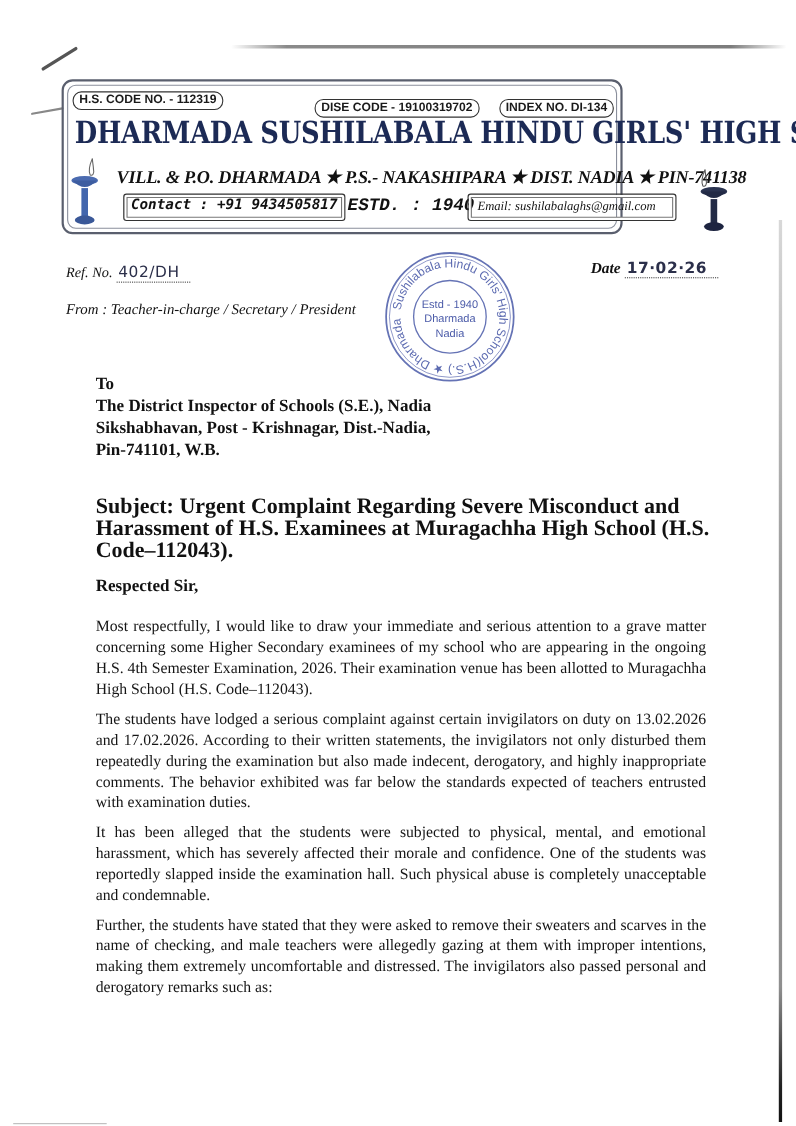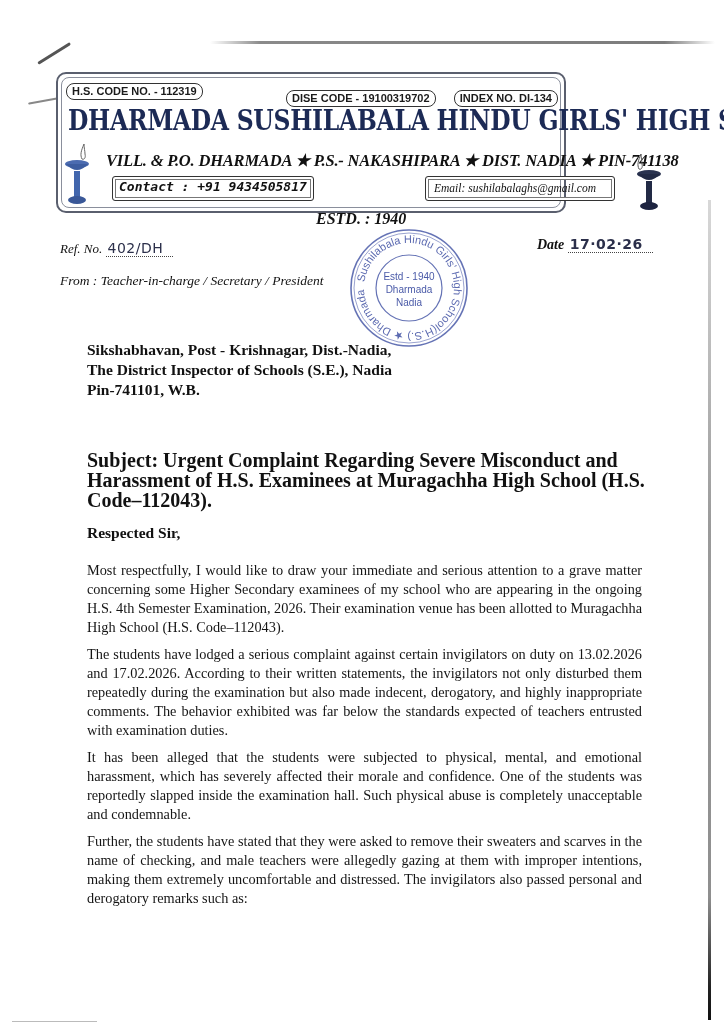--- a/index.html
+++ b/index.html
@@ -29,22 +29,22 @@
   .dise-code { left: 228px; top: 16px; }
   .index-no { right: 6px; top: 16px; }
   .school-name { position: absolute; left: 10px; top: 30px; width: 596px; text-align: center;
     font-family: "DejaVu Serif", serif; font-weight: bold; font-size: 23.5px; color: #1c2a55;
     letter-spacing: -0.3px; white-space: nowrap; transform: scaleY(1.18); transform-origin: top center; }
   .address { position: absolute; left: 48px; top: 77px; font-family: "Liberation Serif", serif;
     font-style: italic; font-weight: bold; font-size: 16.5px; color: #111; white-space: nowrap; letter-spacing: -0.2px; }
   .contact-box { position: absolute; left: 54px; top: 102px; height: 25px; border: 1.5px solid #333;
     border-radius: 3px; padding: 0 6px; font-family: "DejaVu Sans Mono", monospace; font-style: italic;
     font-weight: bold; font-size: 13px; line-height: 19px; white-space: nowrap; box-shadow: inset 0 0 0 2px #fff, inset 0 0 0 3px #777; }
-  .estd { position: absolute; left: 258px; top: 104px; font-family: Liberation Serif, serif;
-    font-style: italic; font-weight: bold; font-size: 16px; white-space: nowrap; margin-top: 32px; }
+  .estd { position: absolute; left: 258px; top: 104px; font-family: Liberation Mono, monospace;
+    font-style: italic; font-weight: bold; font-size: 16px; white-space: nowrap; }
   .email-box { position: absolute; left: 367px; top: 102px; width: 190px; height: 25px; border: 1.5px solid #333;
     border-radius: 3px; padding: 3px 8px; font-family: "Liberation Serif", serif; font-style: italic;
     font-size: 11.5px; line-height: 17px; white-space: nowrap; box-shadow: inset 0 0 0 2px #fff, inset 0 0 0 3px #777; }
   .lamp { position: absolute; }
   .lamp-left { left: 4px; top: 68px; }
   .lamp-right { left: 574px; top: 78px; }
 
   
   .ref { position: absolute; left: 60px; top: 240px; font-family: "Liberation Serif", serif;
     font-style: italic; font-size: 13px; white-space: nowrap; }
@@ -131,22 +131,23 @@
   <circle cx="62" cy="62" r="33" fill="none" stroke="#4a5aa8" stroke-width="1.2" opacity="0.85"></circle>
   <text font-family="Liberation Sans, sans-serif" font-size="11" fill="#4a5aa8" opacity="0.9">
     <textPath href="#ringPath" startOffset="2%">Sushilabala Hindu Girls' High School(H.S.) ★ Dharmada</textPath>
   </text>
   <text x="62" y="54" text-anchor="middle" font-family="Liberation Sans, sans-serif" font-size="10" fill="#4a5aa8">Estd - 1940</text>
   <text x="62" y="67" text-anchor="middle" font-family="Liberation Sans, sans-serif" font-size="10" fill="#4a5aa8">Dharmada</text>
   <text x="62" y="80" text-anchor="middle" font-family="Liberation Sans, sans-serif" font-size="10" fill="#4a5aa8">Nadia</text>
 </svg>
 
 <div class="addressee">
+  <div class="to">To</div>
+  <div class="line">The District Inspector of Schools (S.E.), Nadia</div>
   <div class="line">Sikshabhavan, Post - Krishnagar, Dist.-Nadia,</div>
-  <div class="line">The District Inspector of Schools (S.E.), Nadia</div>
   <div class="line">Pin-741101, W.B.</div>
 </div>
 
 <div class="subject">Subject: Urgent Complaint Regarding Severe Misconduct and Harassment of H.S. Examinees at Muragachha High School (H.S. Code–112043).</div>
 
 <div class="salutation">Respected Sir,</div>
 
 <p class="para p1">Most respectfully, I would like to draw your immediate and serious attention to a grave matter concerning some Higher Secondary examinees of my school who are appearing in the ongoing H.S. 4th Semester Examination, 2026. Their examination venue has been allotted to Muragachha High School (H.S. Code–112043).</p>
 <p class="para p2">The students have lodged a serious complaint against certain invigilators on duty on 13.02.2026 and 17.02.2026. According to their written statements, the invigilators not only disturbed them repeatedly during the examination but also made indecent, derogatory, and highly inappropriate comments. The behavior exhibited was far below the standards expected of teachers entrusted with examination duties.</p>
 <p class="para p3">It has been alleged that the students were subjected to physical, mental, and emotional harassment, which has severely affected their morale and confidence. One of the students was reportedly slapped inside the examination hall. Such physical abuse is completely unacceptable and condemnable.</p>

